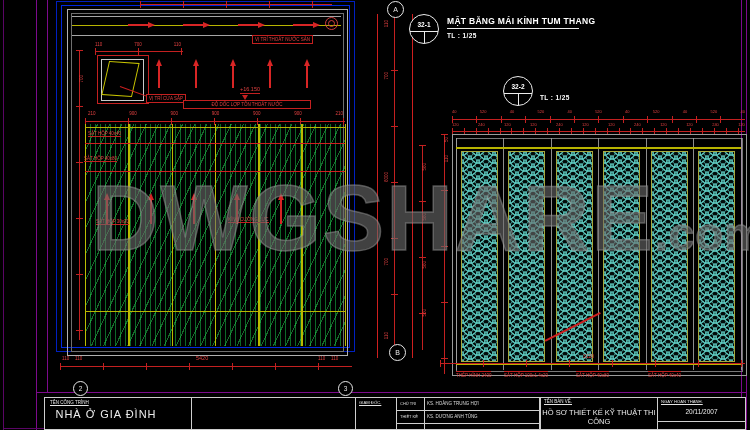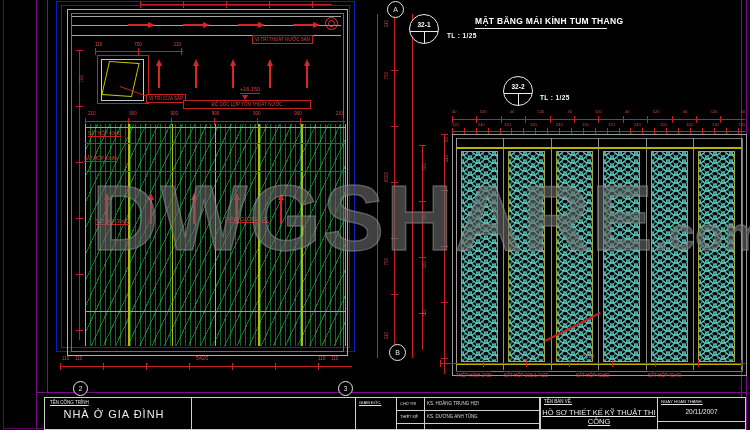--- a/index.html
+++ b/index.html
@@ -54,21 +54,21 @@
   .mullions-g{position:absolute;
      background:repeating-linear-gradient(to right,rgba(165,165,165,.85) 0 1px,transparent 1px 47.5px);}
   
   .bubble{position:absolute;border:1px solid #e8e8e8;border-radius:50%;color:#e8e8e8;
      display:flex;align-items:center;justify-content:center;background:#000;}
   .callout-circle{position:absolute;border:1.4px solid #ececec;border-radius:50%;background:#000;}
   .callout-circle .chord{position:absolute;left:0;right:0;top:58%;height:1.2px;background:#ececec;}
   .callout-circle .stem{position:absolute;left:50%;top:58%;bottom:0;width:1.2px;background:#ececec;}
   .callout-id{position:absolute;width:100%;text-align:center;top:22%;color:#fff;font-weight:bold;font-size:6.5px;}
   .callout-title{position:absolute;color:#fff;font-weight:bold;font-size:8.5px;letter-spacing:.3px;
-     border-bottom:1.2px solid #ececec;padding-bottom:2px;white-space:nowrap;margin-left:28px;}
+     border-bottom:1.2px solid #ececec;padding-bottom:2px;white-space:nowrap;}
   .callout-scale{position:absolute;color:#fff;font-weight:bold;font-size:6.5px;letter-spacing:.4px;}
   
   #watermark{position:absolute;left:92px;top:172px;z-index:50;pointer-events:none;
      font-weight:bold;font-size:92px;line-height:1;letter-spacing:2px;
      color:rgba(80,80,80,.40);-webkit-text-stroke:1.5px rgba(160,160,160,.45);
      text-shadow:0 0 1px rgba(160,160,160,.35);white-space:nowrap;}
   #watermark .suffix{font-size:46px;letter-spacing:1px;}
   
   .tb-cell{position:absolute;border:1px solid #cfcfcf;background:#000;box-sizing:border-box;}
   .tb-label{position:absolute;color:#e5e5e5;font-size:4.5px;text-decoration:underline;white-space:nowrap;}
@@ -266,21 +266,21 @@
   <div class="abs red" style="left:545px;top:340px;width:62px;height:1.5px;transform:rotate(-27deg);transform-origin:left;"></div>
   <span class="redtext" style="left:456px;top:371px;border-top:1px solid #c42020;padding-top:1px;">THÉP HÌNH 2400</span>
   <span class="redtext" style="left:504px;top:371px;border-top:1px solid #c42020;padding-top:1px;">SẮT HỘP 100x1.4x20</span>
   <span class="redtext" style="left:576px;top:371px;border-top:1px solid #c42020;padding-top:1px;">SẮT HỘP 40x80</span>
   <span class="redtext" style="left:648px;top:371px;border-top:1px solid #c42020;padding-top:1px;">SẮT HỘP 40x40</span>
 
   <div id="watermark"><span>DWGSHARE</span><span class="suffix">.com</span></div>
 
   <div class="tb-cell" style="left:44px;top:397px;width:148px;height:33px;"></div>
   <div class="tb-label" style="left:50px;top:400px;">TÊN CÔNG TRÌNH</div>
-  <div class="abs" style="left:40px;top:408px;width:148px;text-align:center;color:#ececec;font-size:11px;letter-spacing:1px;">NHÀ Ở GIA ĐÌNH</div>
+  <div class="abs" style="left:32px;top:408px;width:148px;text-align:center;color:#ececec;font-size:11px;letter-spacing:1px;">NHÀ Ở GIA ĐÌNH</div>
 
   <div class="tb-cell" style="left:191px;top:397px;width:165px;height:33px;"></div>
 
   <div class="tb-cell" style="left:355px;top:397px;width:42px;height:33px;"></div>
   <div class="tb-label" style="left:359px;top:400px;font-size:4.2px;">GIÁM ĐỐC.</div>
 
   <div class="tb-cell" style="left:396px;top:397px;width:144px;height:33px;">
     <div class="abs" style="left:0;top:0;width:142px;height:12px;border-bottom:1px solid #cfcfcf;">
       <span class="tb-small abs" style="left:3px;top:3px;font-size:4px;">CHỦ TRÌ</span>
       <span class="tb-small abs" style="left:30px;top:3px;">KS. HOÀNG TRUNG HỢI</span>
@@ -291,20 +291,20 @@
       <span class="tb-small abs" style="left:30px;top:3px;">KS. DƯƠNG ANH TÙNG</span>
       <div class="vline" style="left:27px;top:0;height:12px;background:#cfcfcf;"></div>
     </div>
     <div class="abs" style="left:0;top:26px;width:142px;height:7px;">
       <div class="vline" style="left:27px;top:0;height:7px;background:#cfcfcf;"></div>
     </div>
   </div>
 
   <div class="tb-cell" style="left:540px;top:397px;width:118px;height:33px;"></div>
   <div class="tb-label" style="left:544px;top:399px;">TÊN BẢN VẼ.</div>
-  <div class="abs" style="left:540px;top:408px;width:118px;text-align:center;color:#ececec;font-size:7.5px;text-decoration:underline;">HỒ SƠ THIẾT KẾ KỸ THUẬT THI CÔNG</div>
+  <div class="abs" style="left:540px;top:408px;width:118px;text-align:center;color:#ececec;font-size:7.5px;">HỒ SƠ THIẾT KẾ KỸ THUẬT THI CÔNG</div>
 
   <div class="tb-cell" style="left:657px;top:397px;width:89px;height:33px;"></div>
   <div class="tb-label" style="left:661px;top:399px;font-size:4.2px;">NGÀY HOÀN THÀNH.</div>
   <div class="abs" style="left:657px;top:408px;width:89px;text-align:center;color:#ececec;font-size:6.5px;">20/11/2007</div>
   <div class="hline" style="left:657px;top:421px;width:89px;background:#cfcfcf;"></div>
 
 </div>
 
 </body></html>

